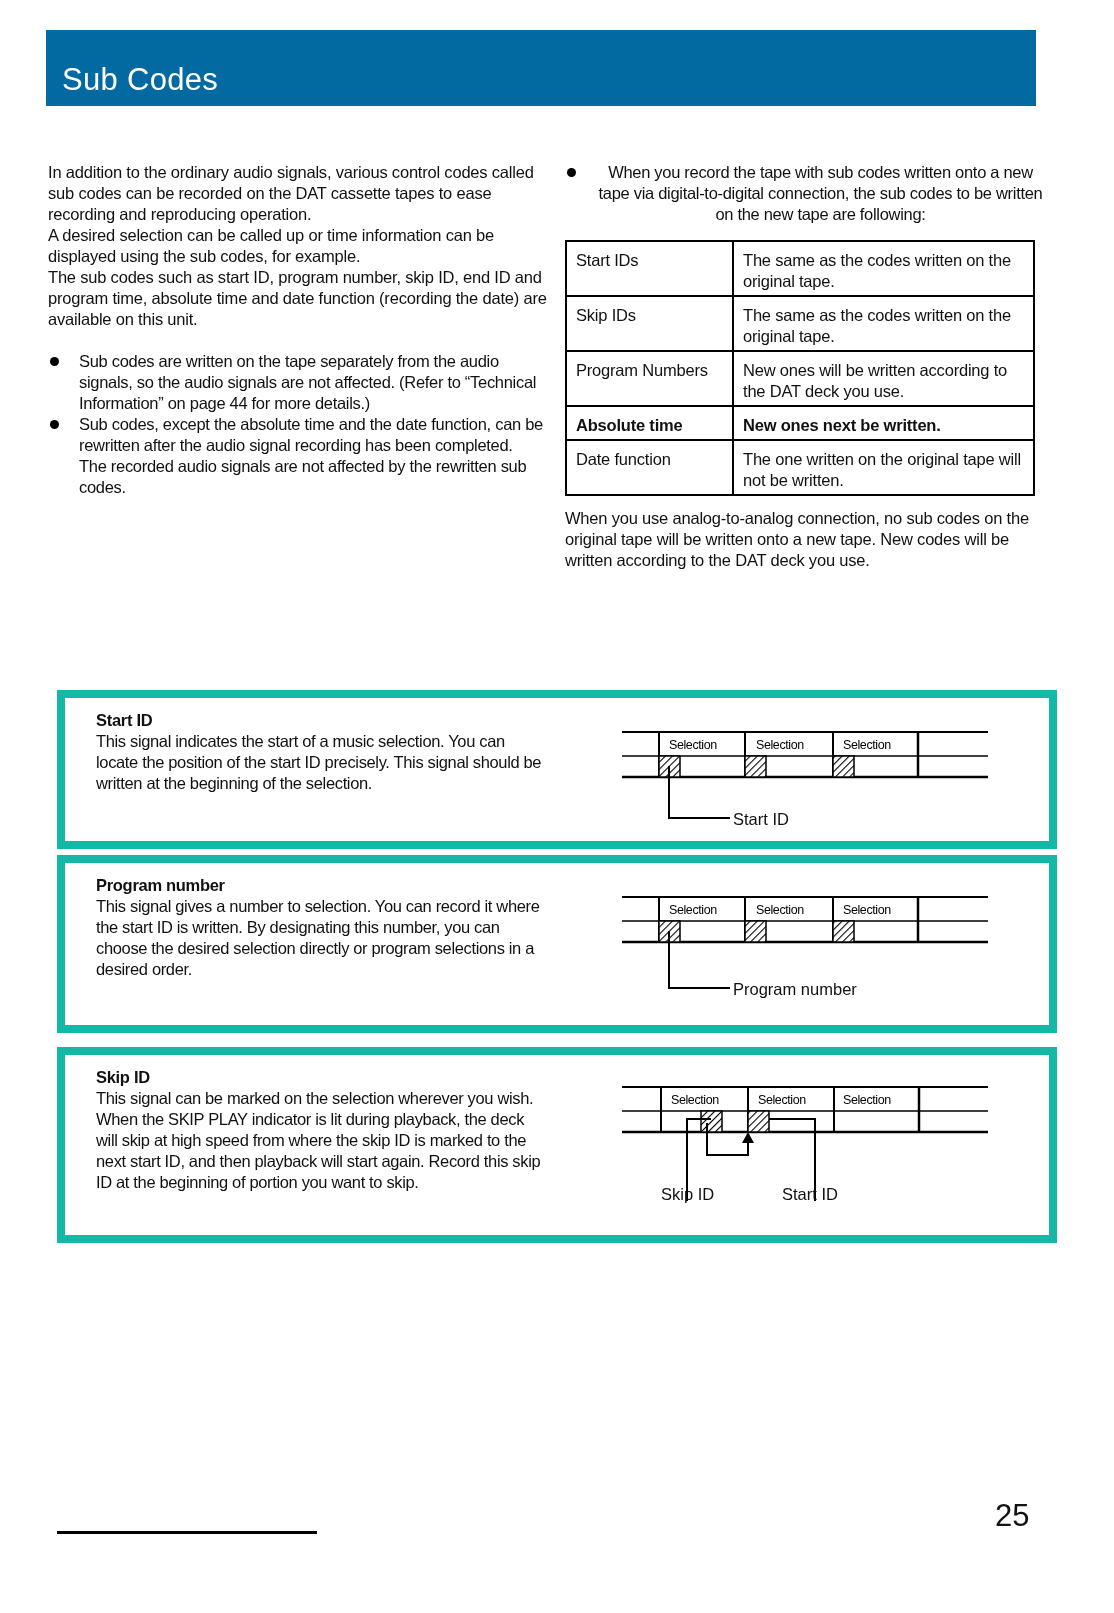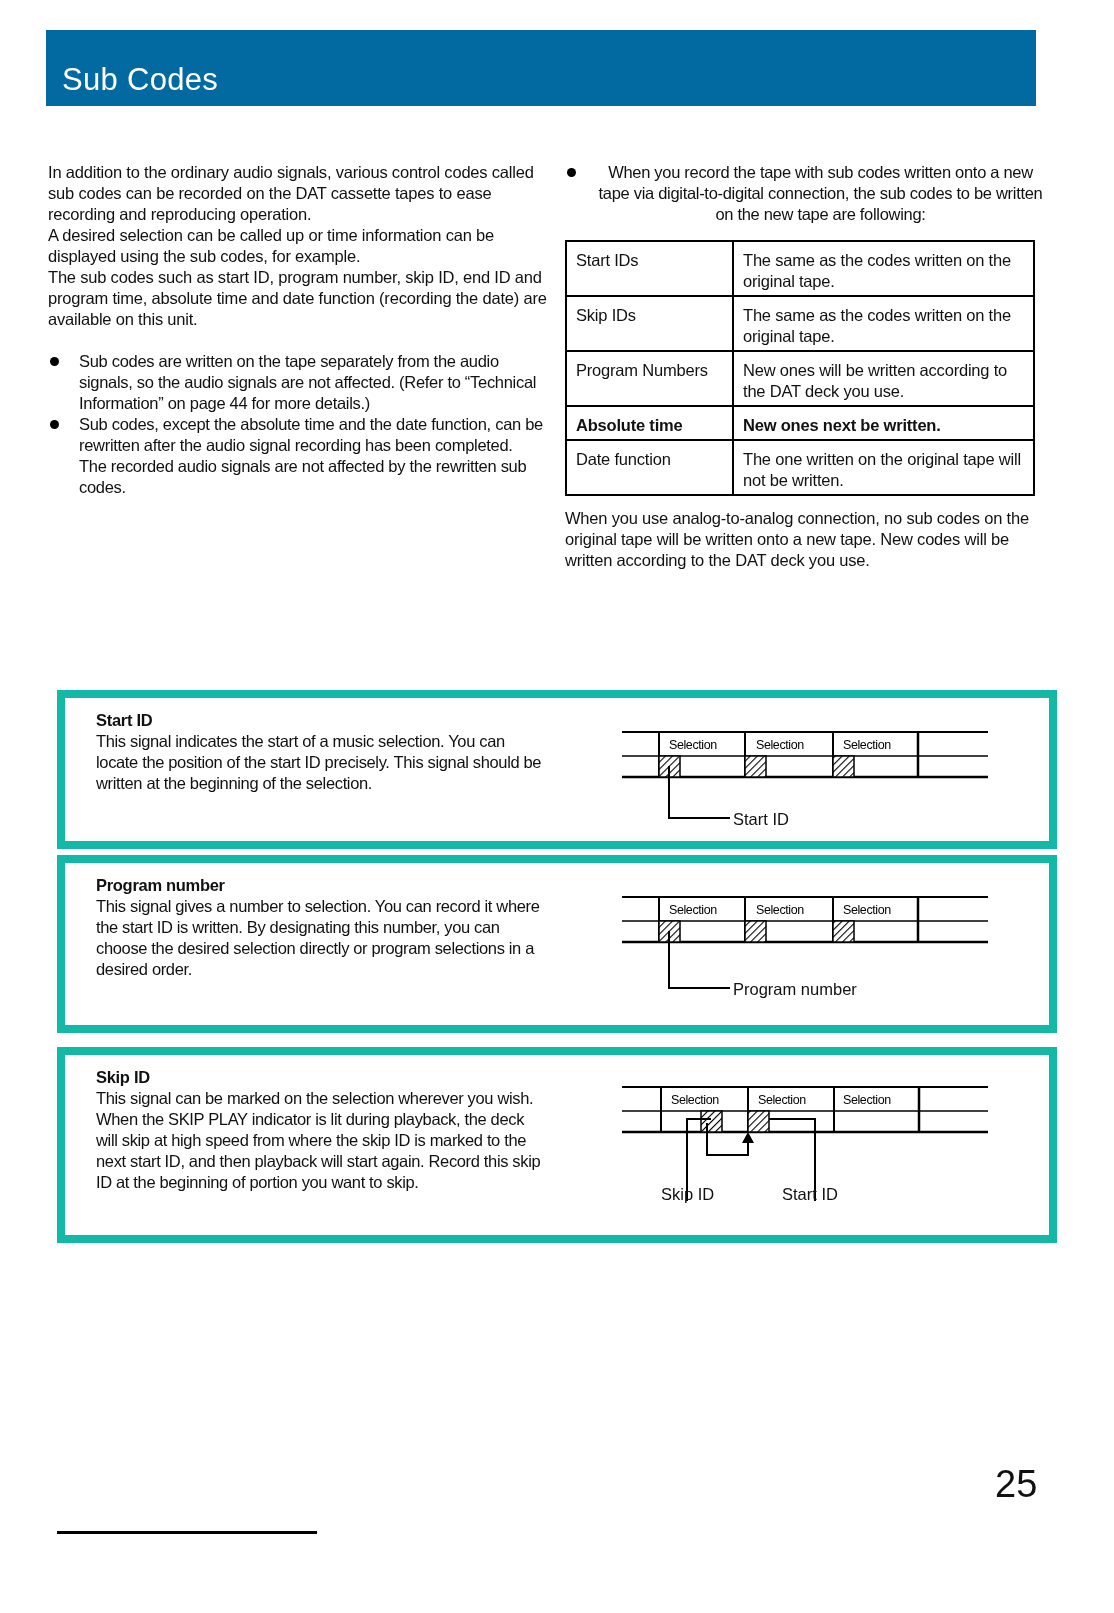--- a/index.html
+++ b/index.html
@@ -28,21 +28,21 @@
     table.codes tr.r6 td { height: 40px; }
     .after-table { margin-top: 12px; }
     .box { position: absolute; left: 48px; width: 984px; border: 8px solid #14b8a6; margin-left: 9px; }
     .box .txt { position: absolute; left: 31px; top: 12px; width: 450px; }
     .box .txt .h { font-weight: bold; font-size: 16.5px; line-height: 21px; letter-spacing: -0.3px; }
     .box .txt .p { letter-spacing: -0.35px; }
     .diagram { position: absolute; }
     .diagram svg { display: block; }
     .diag-label { position: absolute; font-size: 16.5px; white-space: nowrap; }
     .sel-label { font-family: "Liberation Sans", sans-serif; font-size: 12.5px; letter-spacing: -0.4px; }
-    .page-num { position: absolute; left: 995px; top: 1463px; font-size: 38px; }
+    .page-num { position: absolute; left: 995px; top: 1498px; font-size: 31px; }
     .foot-rule { position: absolute; left: 57px; top: 1531px; width: 260px; height: 3px; background: #000; }
   </style>
 </head>
 <body>
 
 <div class="title-bar">
   <h1>Sub Codes</h1>
 </div>
 
 <div class="left-col">

